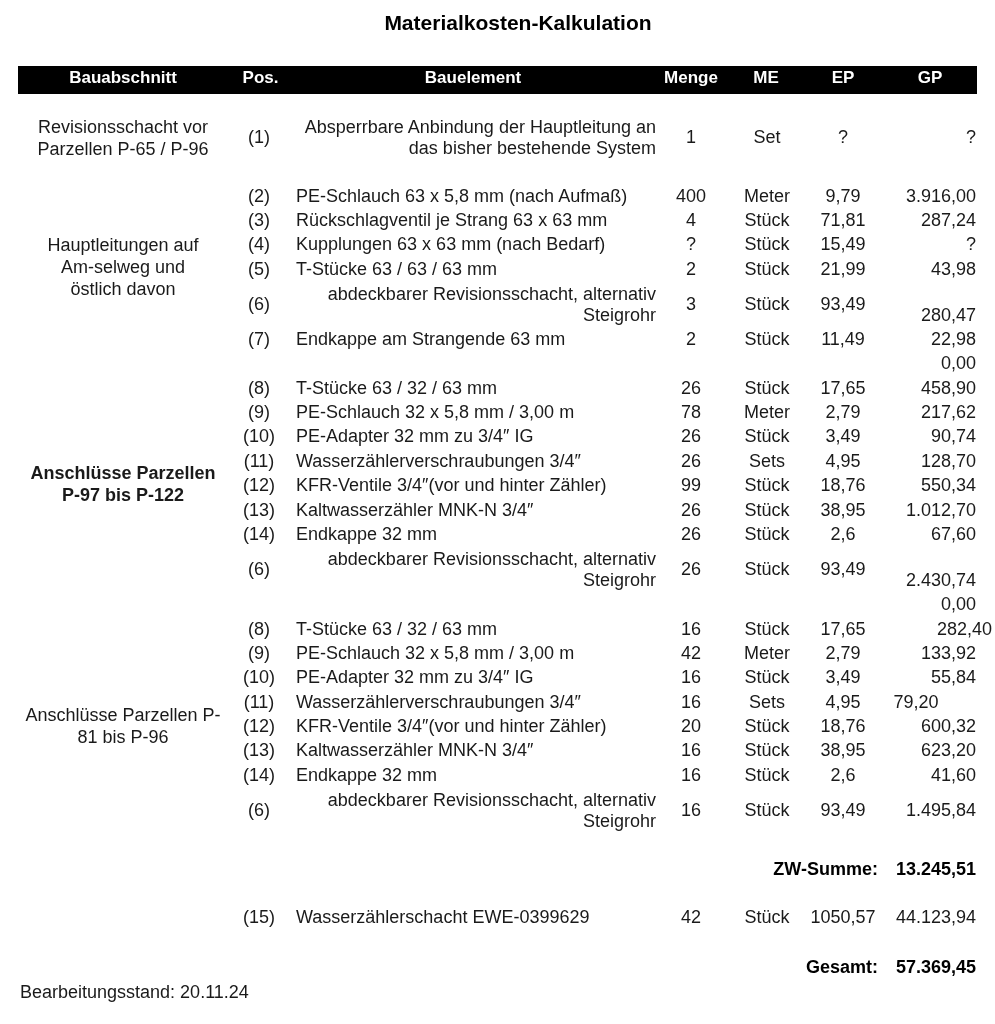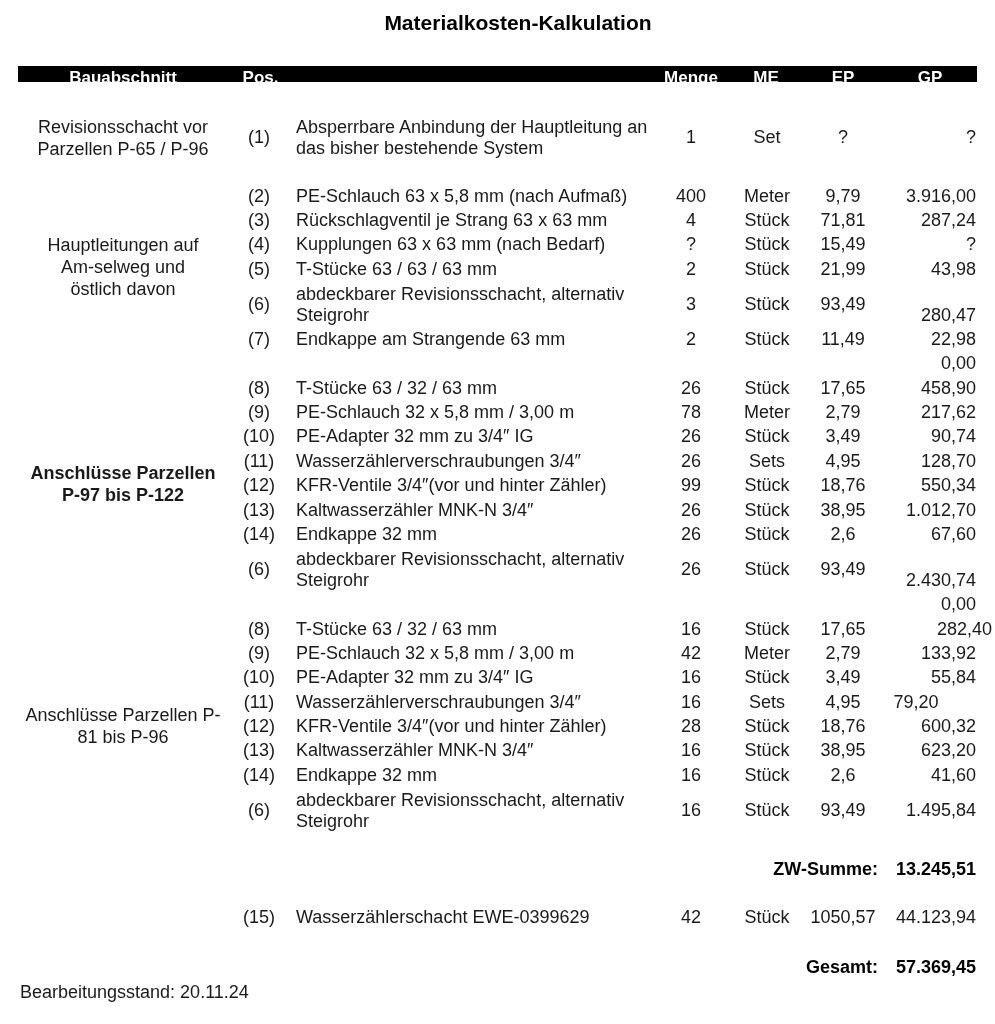--- a/index.html
+++ b/index.html
@@ -1,41 +1,42 @@
 <!DOCTYPE html>
 <html><head>
 <meta charset="utf-8">
 <style>
   html, body { margin: 0; padding: 0; background: #ffffff; }
   body { width: 995px; height: 1024px; position: relative; overflow: hidden;
          font-family: "Liberation Sans", sans-serif; color: #1a1a1a; font-size: 18px; }
   .title { position: absolute; top: 11px; left: 0; width: 1036px; text-align: center;
            font-size: 21px; font-weight: bold; color: #000; }
-  .header { position: absolute; top: 66px; left: 18px; width: 959px; height: 16px; background: #000; color: #fff;
+  .header { position: absolute; top: 66px; left: 18px; width: 959px; height: 28px; background: #000; color: #fff;
             font-weight: bold; font-size: 17px; }
   .header span { position: absolute; top: 2px; text-align: center; }
   .abs { position: absolute; line-height: 21px; white-space: nowrap; }
   .sec { position: absolute; text-align: center; width: 240px; left: 3px; line-height: 22px; white-space: normal; }
   .pos { text-align: center; width: 60px; left: 229px; }
-  .desc { left: 296px; }
+  .desc { left: 296px; text-align: right; }
   .qty { text-align: center; width: 60px; left: 661px; }
   .unit { text-align: center; width: 70px; left: 732px; }
   .ep { text-align: center; width: 80px; left: 803px; }
   .gp { text-align: right; width: 120px; left: 856px; }
   .bold { font-weight: bold; color: #000; }
   .footer-note { left: 20px; }
 </style>
 </head>
 <body>
 
 <div class="title">Materialkosten-Kalkulation</div>
 
 <div class="header">
   <span style="left:0;width:210px">Bauabschnitt</span>
   <span style="left:210px;width:65px">Pos.</span>
+  <span style="left:275px;width:360px">Bauelement</span>
   <span style="left:637px;width:72px">Menge</span>
   <span style="left:712px;width:72px">ME</span>
   <span style="left:785px;width:80px">EP</span>
   <span style="left:872px;width:80px">GP</span>
 </div>
 
 <div id="table-body">
     <div class="sec" style="top: 116px; width: 200px; left: 23px;">Revisionsschacht vor Parzellen P-65 / P-96</div>
     <div>
       <div class="abs pos" style="top: 127px;">(1)</div>
@@ -190,21 +191,21 @@
       <div class="abs pos" style="top: 692px;">(11)</div>
       <div class="abs desc" style="top: 692px;">Wasserzählerverschraubungen 3/4″</div>
       <div class="abs qty" style="top: 692px;">16</div>
       <div class="abs unit" style="top: 692px;">Sets</div>
       <div class="abs ep" style="top: 692px;">4,95</div>
       <div class="abs gp" style="top: 692px; text-align: center;">79,20</div>
     </div>
     <div>
       <div class="abs pos" style="top: 716px;">(12)</div>
       <div class="abs desc" style="top: 716px;">KFR-Ventile 3/4″(vor und hinter Zähler)</div>
-      <div class="abs qty" style="top: 716px;">28</div>
+      <div class="abs qty" style="top: 716px;">20</div>
       <div class="abs unit" style="top: 716px;">Stück</div>
       <div class="abs ep" style="top: 716px;">18,76</div>
       <div class="abs gp" style="top: 716px;">600,32</div>
     </div>
     <div>
       <div class="abs pos" style="top: 740px;">(13)</div>
       <div class="abs desc" style="top: 740px;">Kaltwasserzähler MNK-N 3/4″</div>
       <div class="abs qty" style="top: 740px;">16</div>
       <div class="abs unit" style="top: 740px;">Stück</div>
       <div class="abs ep" style="top: 740px;">38,95</div>

